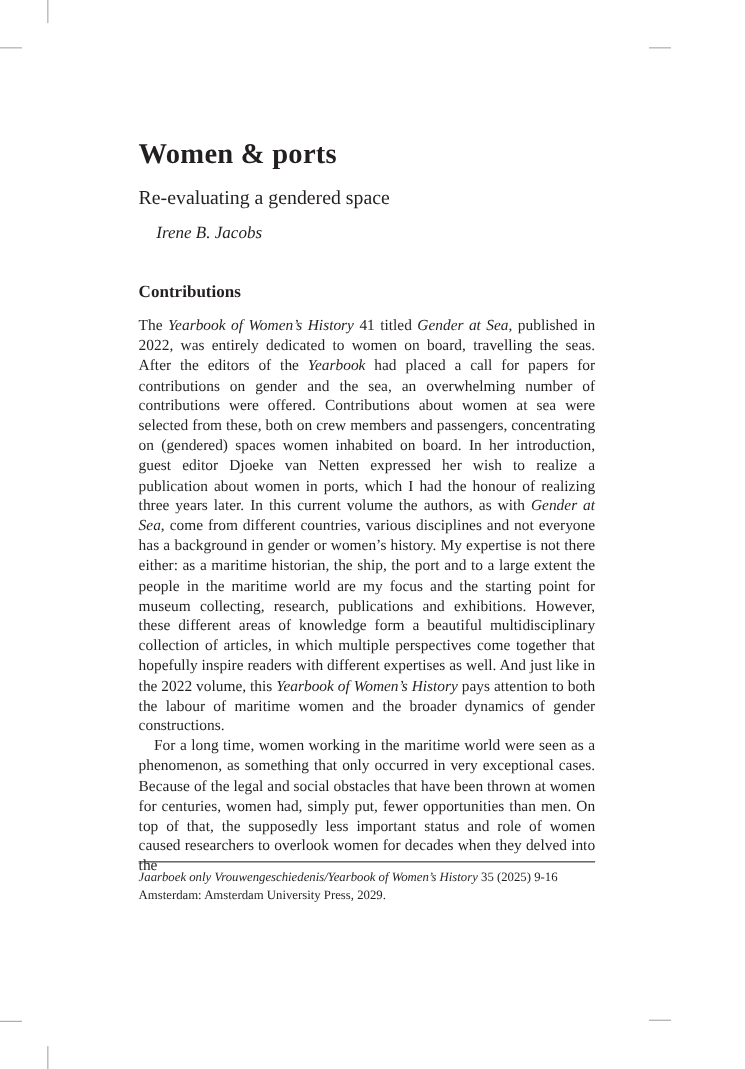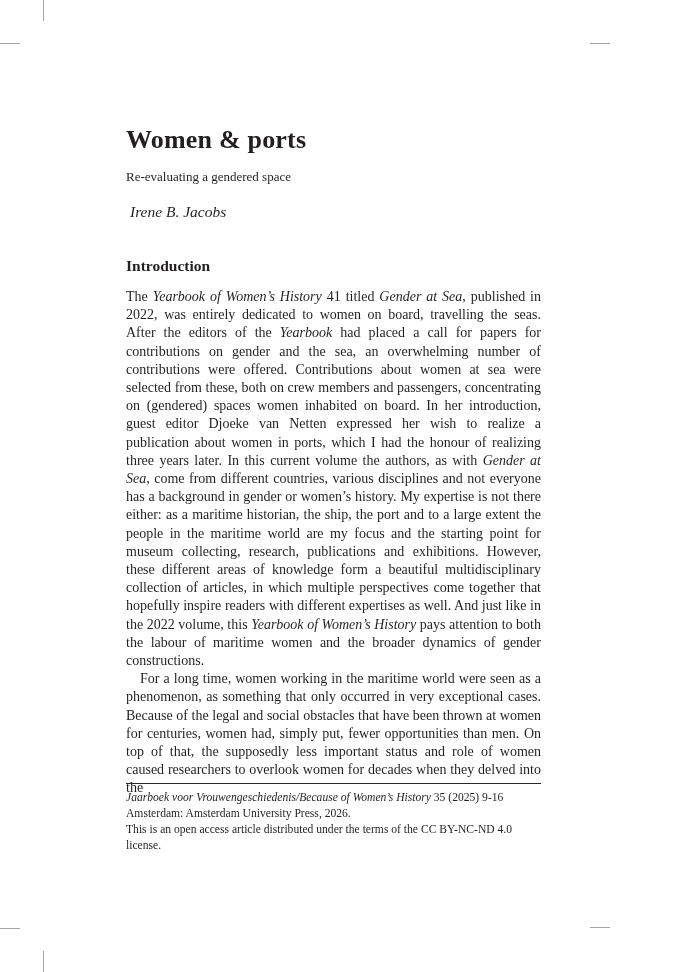--- a/index.html
+++ b/index.html
@@ -26,24 +26,24 @@
   .crop.br-h { right: 0; top: 927px; }
 
   .content { position: absolute; left: 126px; top: 0; width: 415px; height: 972px; }
   .article-title {
     position: absolute; left: 0; top: 126px; margin: 0;
     font-size: 26px; font-weight: 700; line-height: 1.1; white-space: nowrap;
     letter-spacing: 0.2px;
   }
   .article-subtitle {
     position: absolute; left: 0; top: 169px; margin: 0;
-    font-size: 13px; line-height: 1.2; white-space: nowrap;
+    font-size: 18px; line-height: 1.2; white-space: nowrap;
   }
   .article-author {
-    position: absolute; left: 4px; top: 203px; margin: 0;
+    position: absolute; left: 16px; top: 203px; margin: 0;
     font-size: 15.5px; font-style: italic; line-height: 1.2; white-space: nowrap; text-align: center;
   }
 
   .section-heading {
     position: absolute; left: 0; top: 257px; margin: 0;
     font-size: 15.5px; font-weight: 700; line-height: 1.2;
   }
 
   .body-text {
     position: absolute; left: 0; top: 288px; width: 415px;
@@ -78,28 +78,27 @@
   <div class="crop h bl-h"></div>
   <div class="crop v br-v"></div>
   <div class="crop h br-h"></div>
 
   <div class="content">
 
     <h1 class="article-title">Women &amp; ports</h1>
     <p class="article-subtitle">Re-evaluating a gendered space</p>
     <p class="article-author">Irene B. Jacobs</p>
 
-    <h2 class="section-heading">Introduction</h2>
+    <h2 class="section-heading">Contributions</h2>
 
     <div class="body-text">
       <p><span>The </span><em>Yearbook of Women’s History</em><span> 41 titled </span><em>Gender at Sea</em><span>, published in 2022, was entirely dedicated to women on board, travelling the seas. After the editors of the </span><em>Yearbook</em><span> had placed a call for papers for contributions on gender and the sea, an overwhelming number of contributions were offered. Contributions about women at sea were selected from these, both on crew members and passengers, concentrating on (gendered) spaces women inhabited on board. In her introduction, guest editor Djoeke van Netten expressed her wish to realize a publication about women in ports, which I had the honour of realizing three years later. In this current volume the authors, as with </span><em>Gender at Sea</em><span>, come from different countries, various disciplines and not everyone has a background in gender or women’s history. My expertise is not there either: as a maritime historian, the ship, the port and to a large extent the people in the maritime world are my focus and the starting point for museum collecting, research, publications and exhibitions. However, these different areas of knowledge form a beautiful multidisciplinary collection of articles, in which multiple perspectives come together that hopefully inspire readers with different expertises as well. And just like in the 2022 volume, this </span><em>Yearbook of Women’s History</em><span> pays attention to both the labour of maritime women and the broader dynamics of gender constructions.</span></p>
       <p class="indent"><span>For a long time, women working in the maritime world were seen as a phenomenon, as something that only occurred in very exceptional cases. Because of the legal and social obstacles that have been thrown at women for centuries, women had, simply put, fewer opportunities than men. On top of that, the supposedly less important status and role of women caused researchers to overlook women for decades when they delved into the</span></p>
     </div>
 
     <div class="page-footer">
       <div class="footer-rule"></div>
-      <p><em>Jaarboek voor Vrouwengeschiedenis/Because of Women’s History</em><span> 35 (2025) 9-16</span></p>
-      <p>Amsterdam: Amsterdam University Press, 2026.</p>
-      <p>This is an open access article distributed under the terms of the CC BY-NC-ND 4.0 license.</p>
+      <p><em>Jaarboek only Vrouwengeschiedenis/Yearbook of Women’s History</em><span> 35 (2025) 9-16</span></p>
+      <p>Amsterdam: Amsterdam University Press, 2029.</p>
     </div>
 
   </div>
 </div>
 
 </body></html>

